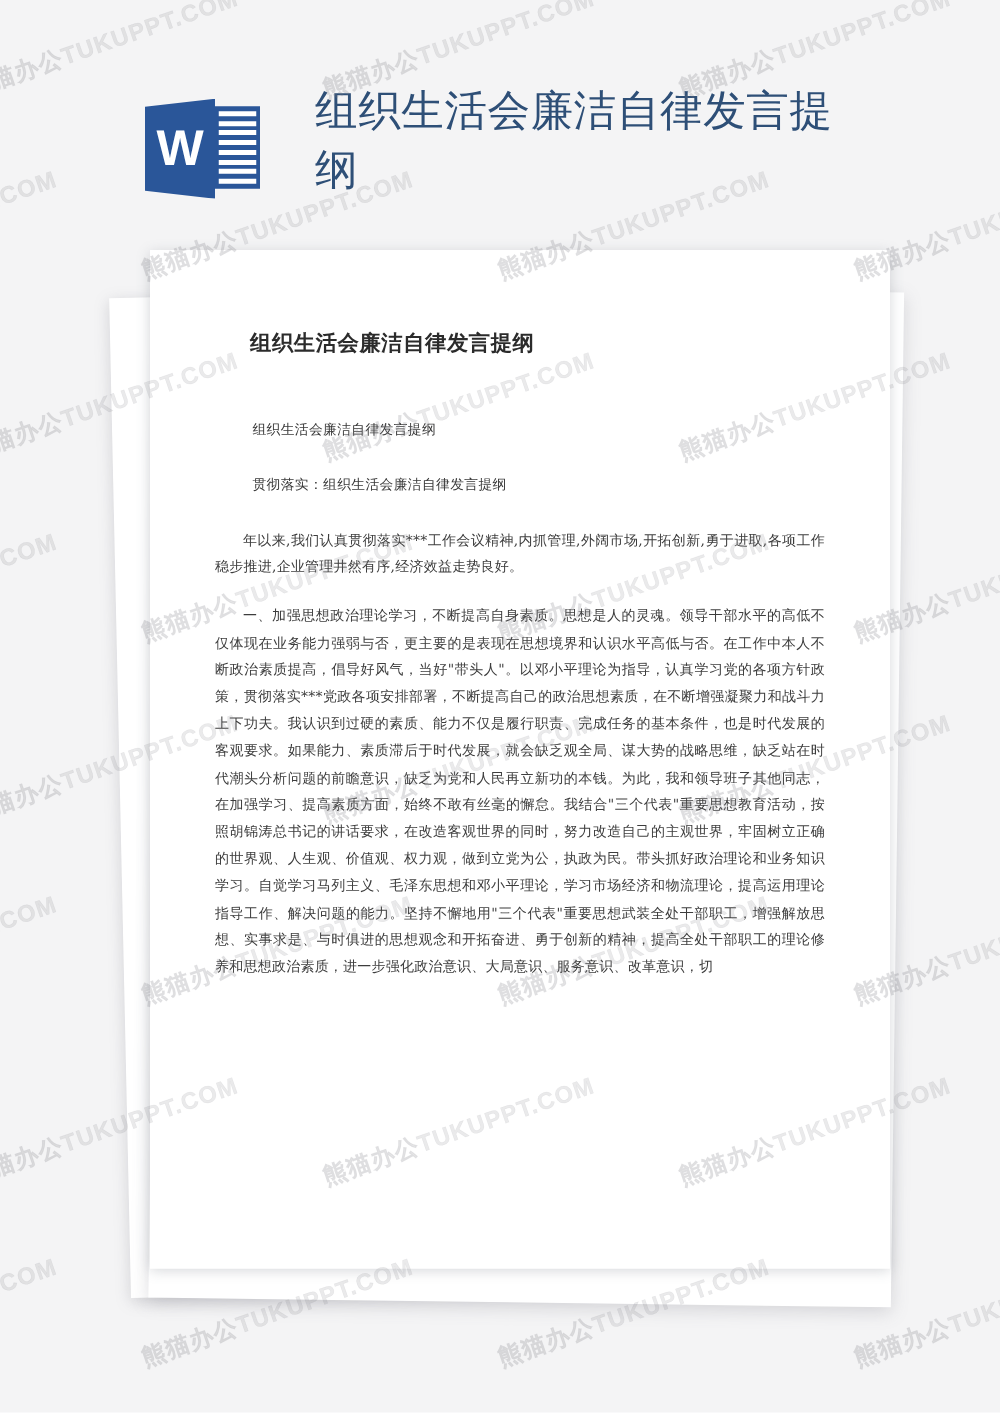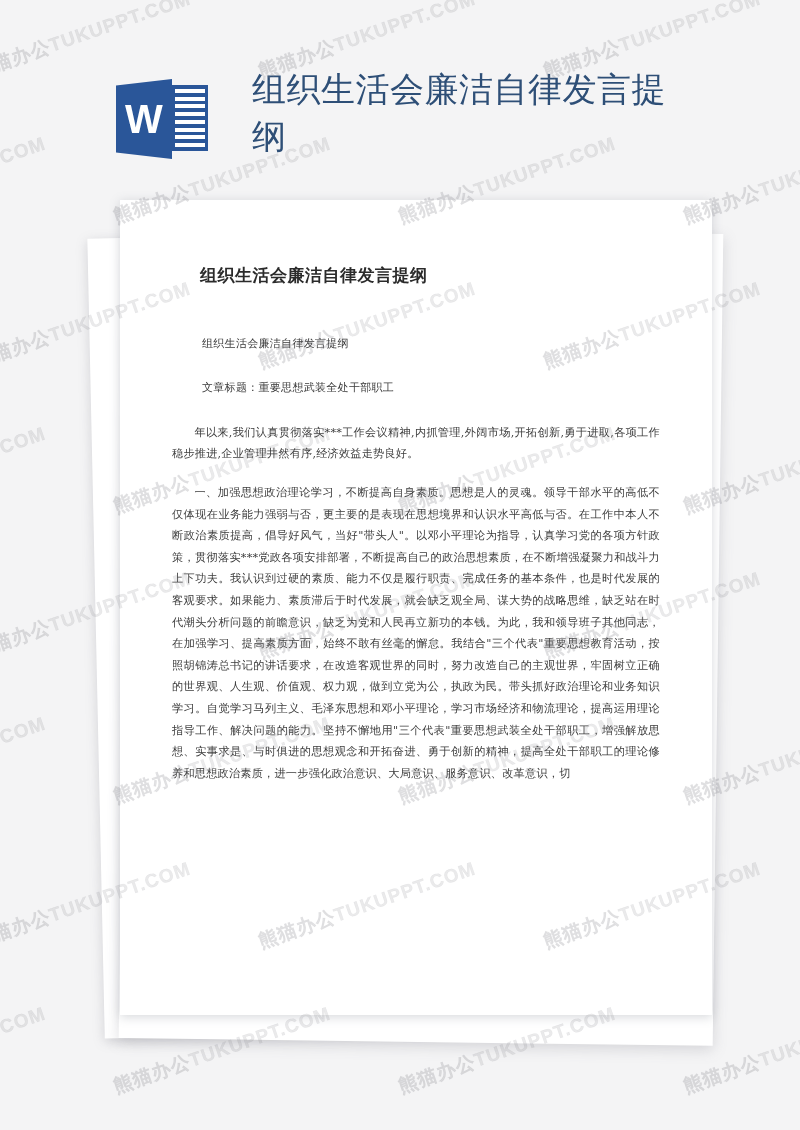--- a/index.html
+++ b/index.html
@@ -197,21 +197,21 @@
   <div class="sheet" id="sheet-back-left"></div>
   <div class="sheet" id="sheet-back-bottom"></div>
 
   <div class="sheet" id="sheet-main">
     <div id="doc-content">
 
       <h1 id="doc-heading">组织生活会廉洁自律发言提纲</h1>
 
       <p class="doc-line">组织生活会廉洁自律发言提纲</p>
 
-      <p class="doc-line">文章标题：重要思想武装全处干部职工</p>
+      <p class="doc-line">贯彻落实：组织生活会廉洁自律发言提纲</p>
 
       <p class="doc-para big">年以来,我们认真贯彻落实***工作会议精神,内抓管理,外阔市场,开拓创新,勇于进取,各项工作稳步推进,企业管理井然有序,经济效益走势良好。</p>
 
 
       <p class="doc-para" id="para-body">一、加强思想政治理论学习，不断提高自身素质。思想是人的灵魂。领导干部水平的高低不仅体现在业务能力强弱与否，更主要的是表现在思想境界和认识水平高低与否。在工作中本人不断政治素质提高，倡导好风气，当好"带头人"。以邓小平理论为指导，认真学习党的各项方针政策，贯彻落实***党政各项安排部署，不断提高自己的政治思想素质，在不断增强凝聚力和战斗力上下功夫。我认识到过硬的素质、能力不仅是履行职责、完成任务的基本条件，也是时代发展的客观要求。如果能力、素质滞后于时代发展，就会缺乏观全局、谋大势的战略思维，缺乏站在时代潮头分析问题的前瞻意识，缺乏为党和人民再立新功的本钱。为此，我和领导班子其他同志，在加强学习、提高素质方面，始终不敢有丝毫的懈怠。我结合"三个代表"重要思想教育活动，按照胡锦涛总书记的讲话要求，在改造客观世界的同时，努力改造自己的主观世界，牢固树立正确的世界观、人生观、价值观、权力观，做到立党为公，执政为民。带头抓好政治理论和业务知识学习。自觉学习马列主义、毛泽东思想和邓小平理论，学习市场经济和物流理论，提高运用理论指导工作、解决问题的能力。坚持不懈地用"三个代表"重要思想武装全处干部职工，增强解放思想、实事求是、与时俱进的思想观念和开拓奋进、勇于创新的精神，提高全处干部职工的理论修养和思想政治素质，进一步强化政治意识、大局意识、服务意识、改革意识，切</p>
 
     </div>
   </div>
 </div>
 

